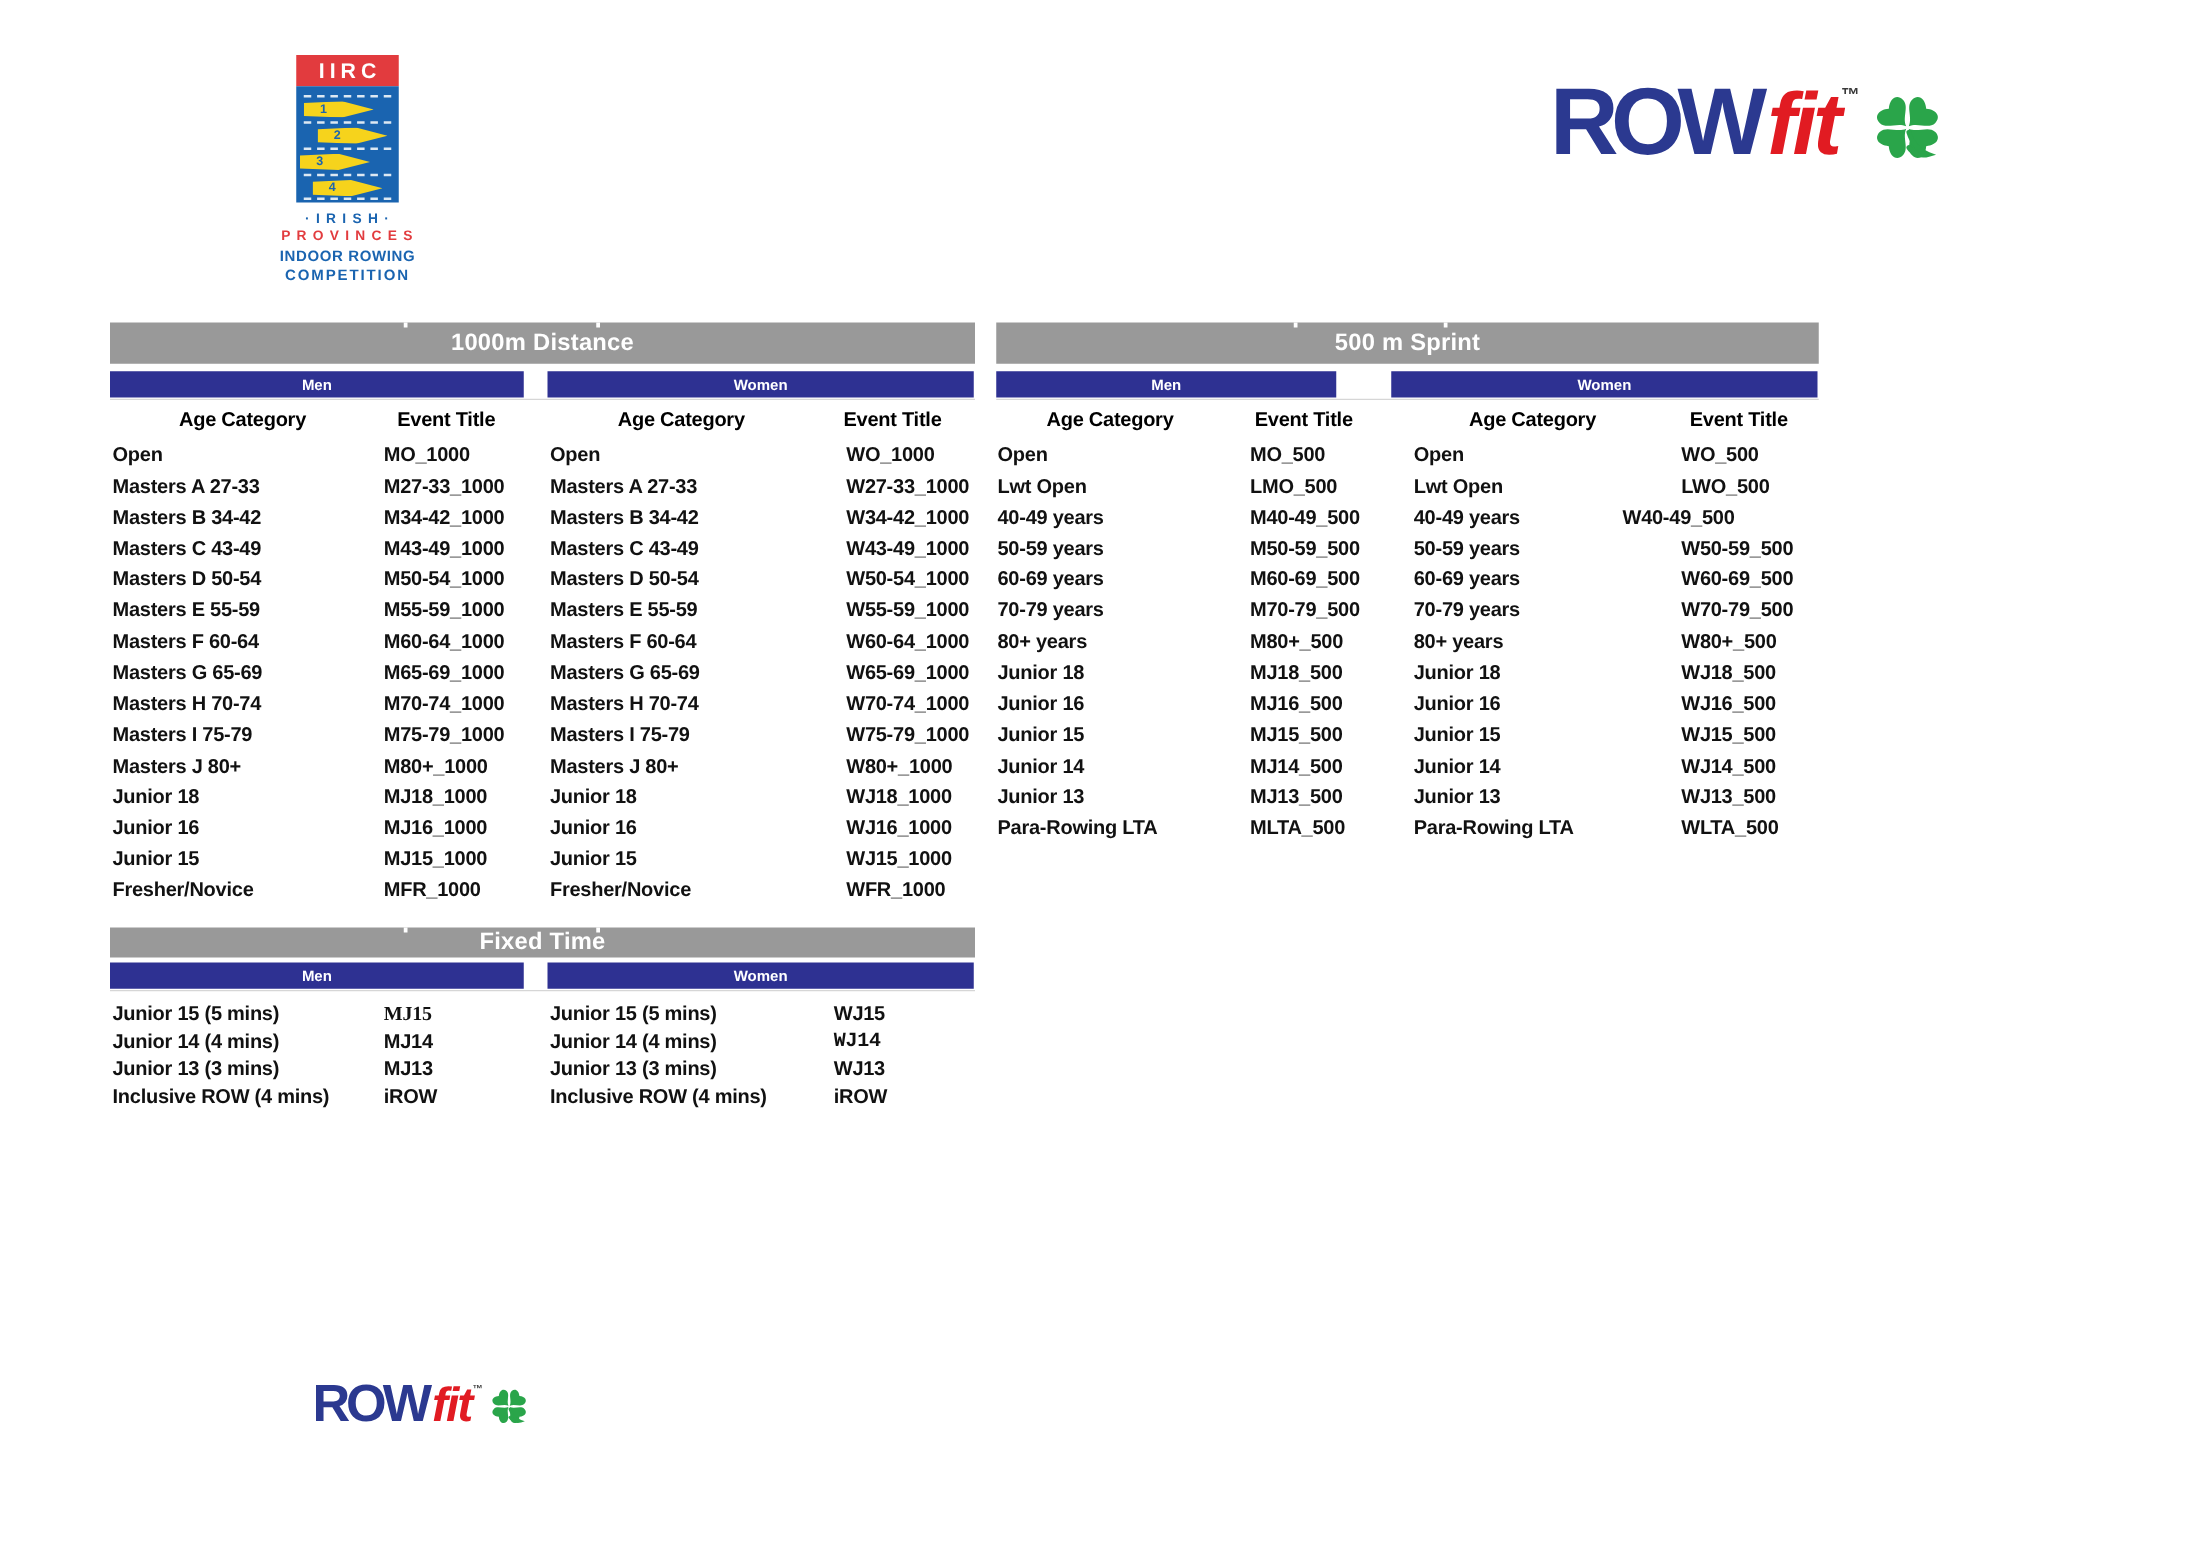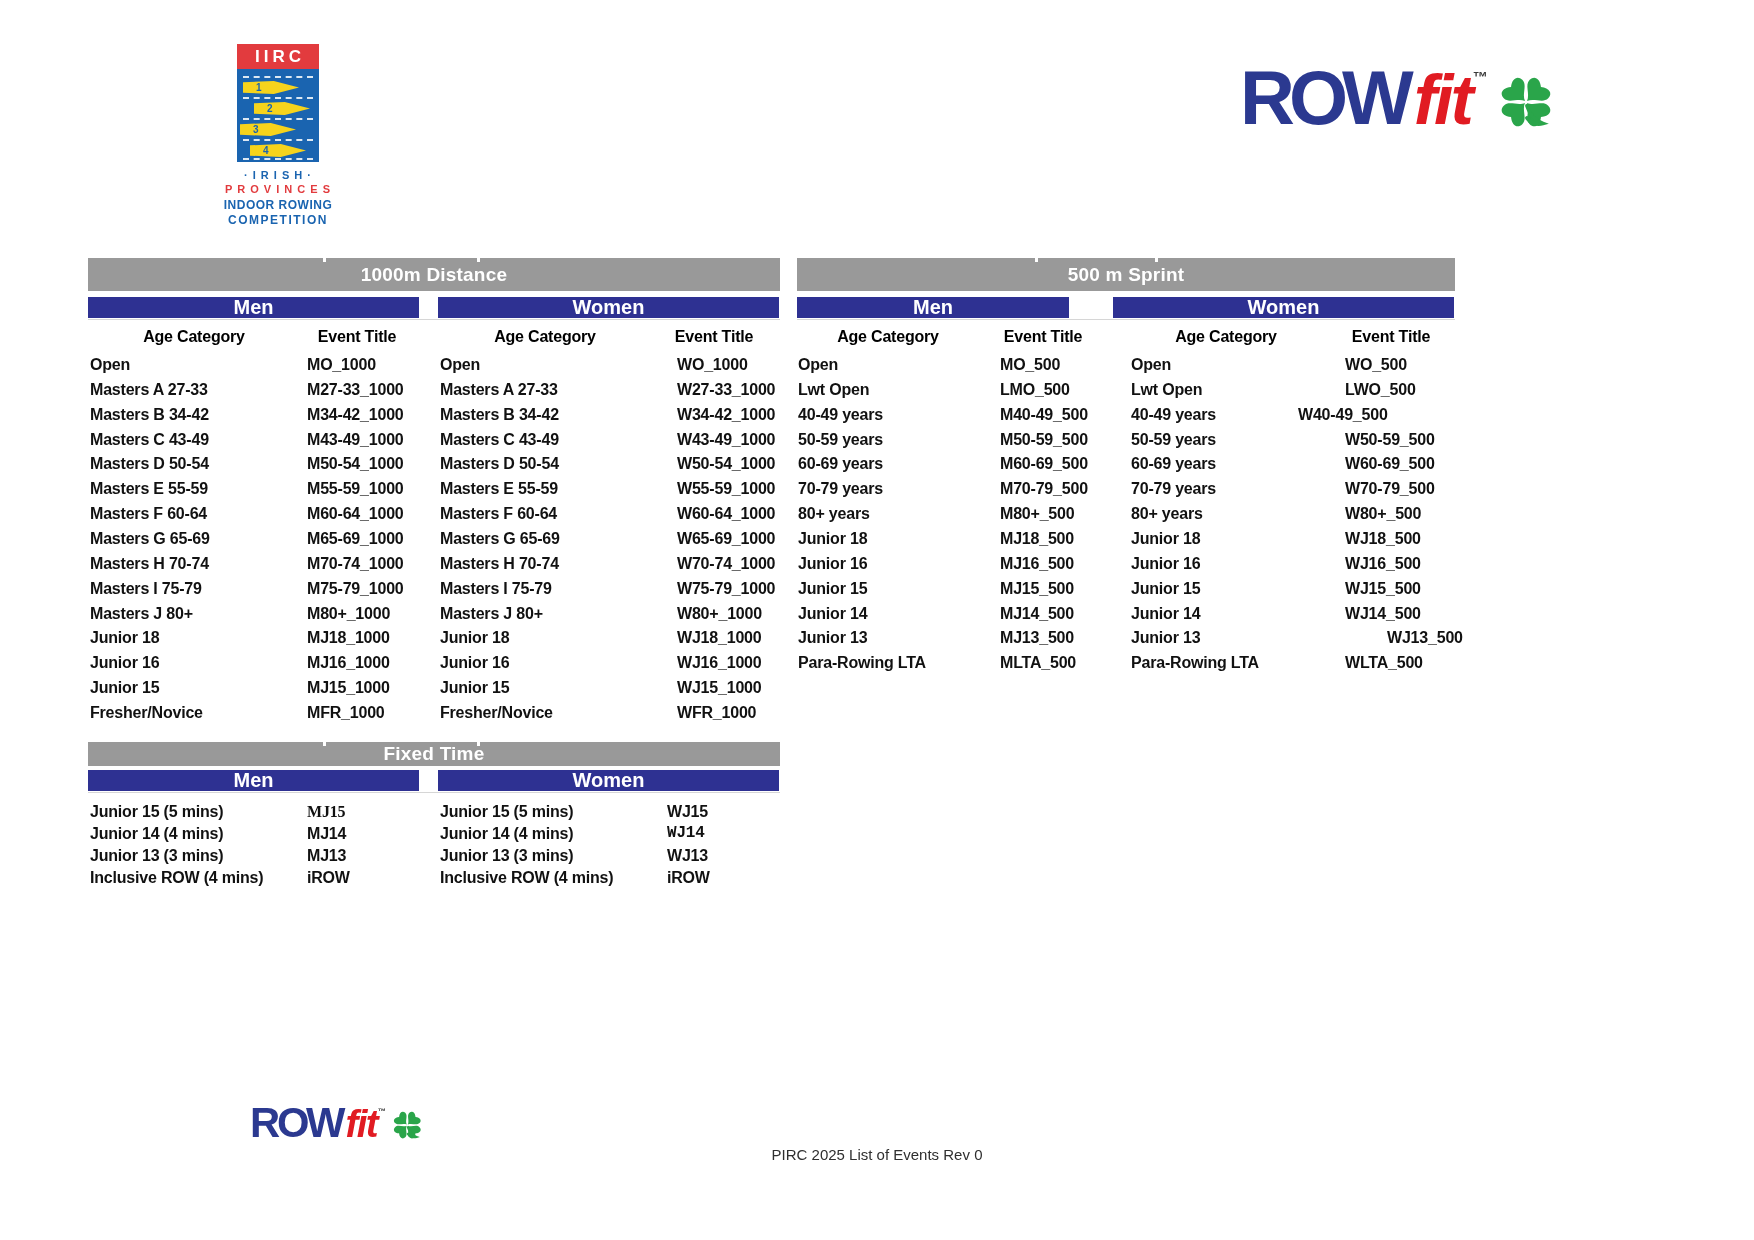--- a/index.html
+++ b/index.html
@@ -6,21 +6,21 @@
   .page{position:relative;width:1754px;height:1240px;background:#ffffff;font-family:"Liberation Sans",sans-serif;overflow:hidden;}
 
   
   .title{position:absolute;left:88px;top:196px;width:1367px;text-align:center;
          font-size:30px;font-weight:700;letter-spacing:-0.2px;color:var(--title-blue,#1e5b8d);white-space:nowrap;}
 
   
   .band-gray{position:absolute;background:var(--band-gray,#999999);color:#fff;display:flex;align-items:center;justify-content:center;
              font-weight:700;font-size:19px;letter-spacing:0.2px;}
   .band-blue{position:absolute;background:var(--band-blue,#2e3192);color:#fff;display:flex;align-items:center;justify-content:center;
-             font-weight:700;font-size:20px;}
+             font-weight:700;font-size:12px;}
   .colhead{position:absolute;transform:translateX(-50%);font-weight:700;font-size:16px;letter-spacing:-0.2px;color:#000;white-space:nowrap;line-height:17px;}
   .cell{position:absolute;font-weight:700;font-size:16px;letter-spacing:-0.2px;color:#111;white-space:nowrap;line-height:17px;}
   .notch{position:absolute;width:3px;height:4px;background:#fff;}
   .hairline{position:absolute;height:1px;background:#d6d6d6;}
 
   
   .iirc{position:absolute;left:237px;top:44px;width:82px;}
   .iirc-band{height:25px;background:var(--iirc-red,#e23b3e);color:#fff;font-weight:700;font-size:17px;letter-spacing:4px;text-indent:4px;
              display:flex;align-items:center;justify-content:center;}
   .iirc-field{position:relative;height:93px;background:var(--iirc-blue,#1a64b0);overflow:hidden;}
@@ -216,21 +216,21 @@
       <div class="cell" style="left: 1345px; top: 505.1px;">W80+_500</div>
       <div class="cell" style="left: 1131px; top: 529.95px;">Junior 18</div>
       <div class="cell" style="left: 1345px; top: 529.95px;">WJ18_500</div>
       <div class="cell" style="left: 1131px; top: 554.8px;">Junior 16</div>
       <div class="cell" style="left: 1345px; top: 554.8px;">WJ16_500</div>
       <div class="cell" style="left: 1131px; top: 579.65px;">Junior 15</div>
       <div class="cell" style="left: 1345px; top: 579.65px;">WJ15_500</div>
       <div class="cell" style="left: 1131px; top: 604.5px;">Junior 14</div>
       <div class="cell" style="left: 1345px; top: 604.5px;">WJ14_500</div>
       <div class="cell" style="left: 1131px; top: 629.35px;">Junior 13</div>
-      <div class="cell" style="left: 1345px; top: 629.35px; margin-left: 42px;">WJ13_500</div>
+      <div class="cell" style="left: 1345px; top: 629.35px;">WJ13_500</div>
       <div class="cell" style="left: 1131px; top: 654.2px;">Para-Rowing LTA</div>
       <div class="cell" style="left: 1345px; top: 654.2px;">WLTA_500</div>
       <div class="band-gray" style="left: 88px; top: 742px; width: 692px; height: 24px;">Fixed Time</div>
       <div class="notch" style="left: 323px; top: 742px;"></div>
       <div class="notch" style="left: 477px; top: 742px;"></div>
       <div class="hairline" style="left: 88px; top: 792px; width: 692px;"></div>
       <div class="band-blue" style="left: 88px; top: 770px; width: 331px; height: 21px;">Men</div>
       <div class="cell" style="left: 90px; top: 803px;">Junior 15 (5 mins)</div>
       <div class="cell" style="left: 307px; top: 803px; font-family: Liberation Serif, serif;">MJ15</div>
       <div class="cell" style="left: 90px; top: 825px;">Junior 14 (4 mins)</div>
@@ -258,14 +258,13 @@
       <g fill="currentColor">
         <path transform="translate(21,21) rotate(-45)" d="M0,14 C-3,6 -14,4 -14,-4 C-14,-11 -7,-13 0,-7 C7,-13 14,-11 14,-4 C14,4 3,6 0,14 Z"></path>
         <path transform="translate(43,21) rotate(45)" d="M0,14 C-3,6 -14,4 -14,-4 C-14,-11 -7,-13 0,-7 C7,-13 14,-11 14,-4 C14,4 3,6 0,14 Z"></path>
         <path transform="translate(21,43) rotate(-135)" d="M0,14 C-3,6 -14,4 -14,-4 C-14,-11 -7,-13 0,-7 C7,-13 14,-11 14,-4 C14,4 3,6 0,14 Z"></path>
         <path transform="translate(43,43) rotate(135)" d="M0,14 C-3,6 -14,4 -14,-4 C-14,-11 -7,-13 0,-7 C7,-13 14,-11 14,-4 C14,4 3,6 0,14 Z"></path>
       </g>
       <path d="M33,36 C36,46 42,52 50,55 C43,57 36,54 33,49" fill="none" stroke="currentColor" stroke-width="4" stroke-linecap="round"></path>
     </svg>
   </div>
 
-  <div class="footer">PIRC 2025 List of Events Rev 0</div>
 </div>
 
 </body></html>

